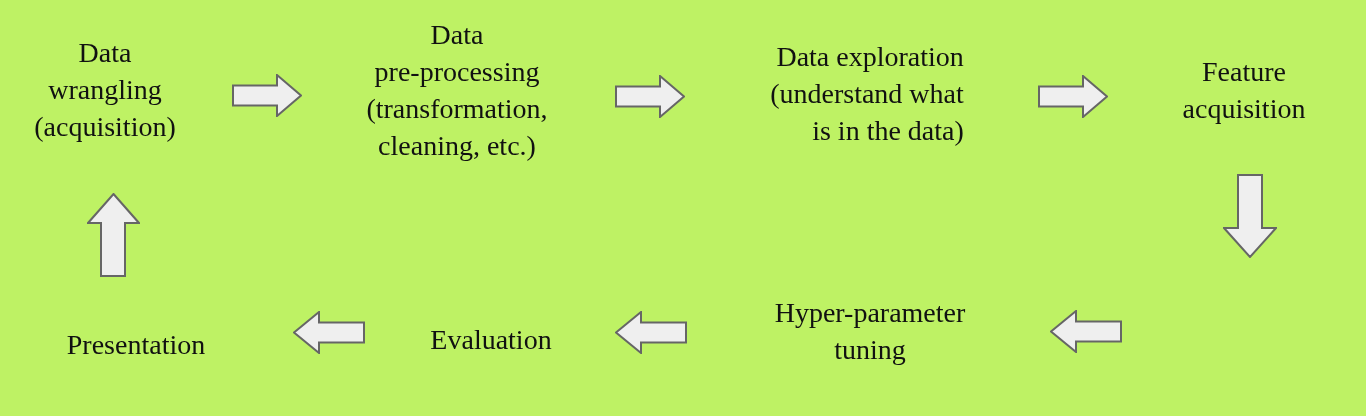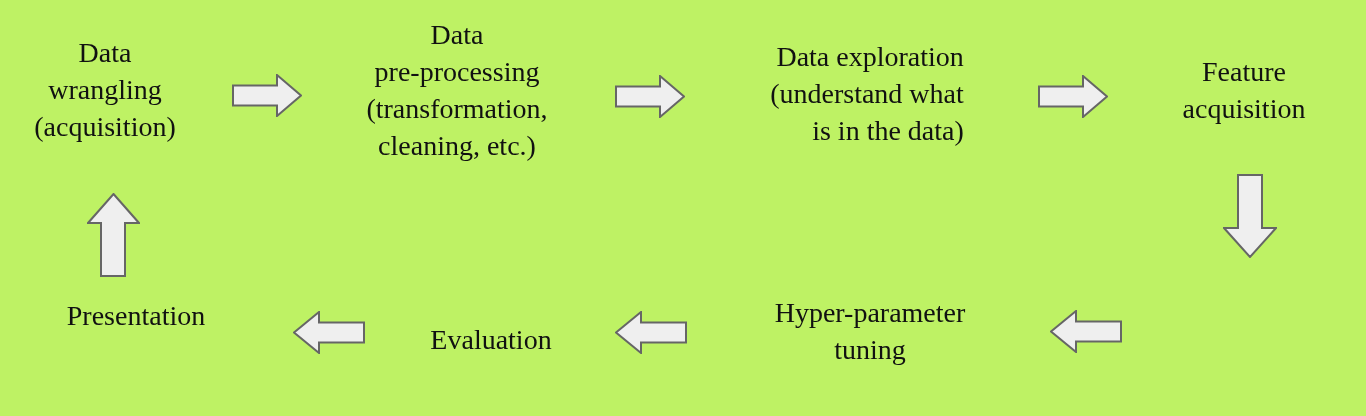--- a/index.html
+++ b/index.html
@@ -71,21 +71,21 @@
 
   <div class="node" style="left:733px; top:294px; width:274px;justify-content:center;">
     <span class="node-label">Hyper-parameter
 tuning</span>
   </div>
 
   <div class="node" style="left:391px; top:321px; width:200px;">
     <span class="node-label">Evaluation</span>
   </div>
 
-  <div class="node" style="left:26px; top:297px; width:220px;">
+  <div class="node" style="left:26px; top:326px; width:220px;">
     <span class="node-label">Presentation</span>
   </div>
 
   <svg class="arrow" style="left:232px; top:74px;" width="70" height="43" viewBox="0 0 70 43" aria-hidden="true">
     <polygon points="1,11.5 45,11.5 45,1 69,21.5 45,42 45,31.5 1,31.5"></polygon>
   </svg>
 
   <svg class="arrow" style="left:615px; top:75px;" width="70" height="43" viewBox="0 0 70 43" aria-hidden="true">
     <polygon points="1,11.5 45,11.5 45,1 69,21.5 45,42 45,31.5 1,31.5"></polygon>
   </svg>

